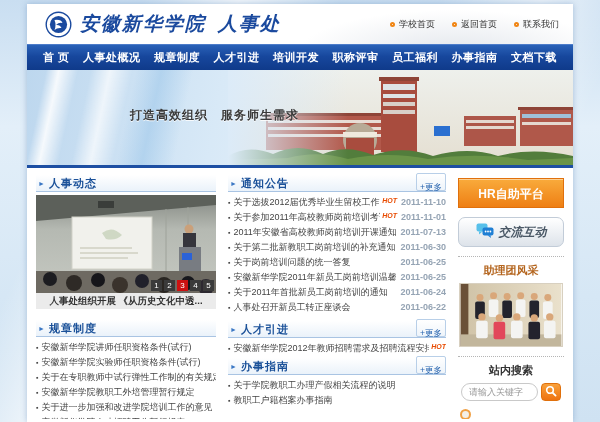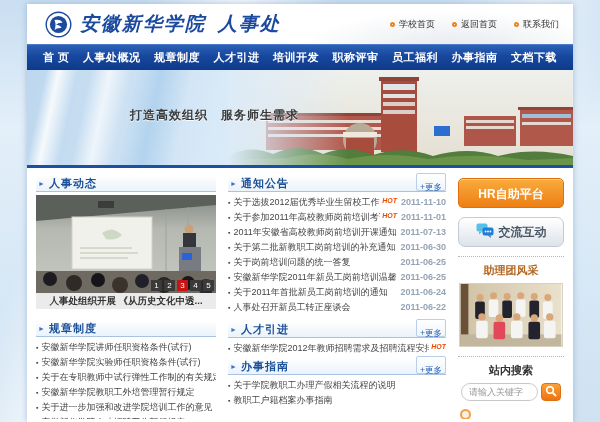--- a/index.html
+++ b/index.html
@@ -102,27 +102,27 @@
   .pager span.active { background:#cc1111; }
   .caption {
     height:16px; line-height:16px; background:#ebebeb; font-size:9.5px; font-weight:bold;
     color:#333; text-align:center; white-space:nowrap; overflow:hidden;
   }
 
   
   .hr-btn {
     display:block; height:30px; line-height:30px; text-align:center; margin:3px 0 9px 0;
     color:#fff; font-size:12px; font-weight:bold; text-decoration:none;
-    background:linear-gradient(180deg,#f9ab3c,#ee7f14); border:1px solid #e0700c; border-radius:5px;
+    background:linear-gradient(180deg,#f9ab3c,#ee7f14); border:1px solid #e0700c; border-radius:0;
     box-shadow:inset 0 1px 0 rgba(255,255,255,.45);
   }
   .chat-btn {
     display:flex; height:30px; align-items:center; justify-content:center; gap:5px;
     color:#4a5866; font-size:12px; font-weight:bold; text-decoration:none;
-    background:linear-gradient(180deg,#ffffff,#dde3ea); border:1px solid #c2ccd8; border-radius:7px;
+    background:linear-gradient(180deg,#ffffff,#dde3ea); border:1px solid #c2ccd8; border-radius:7px;font-style:italic;
   }
   .dotline { border-top:1px dotted #b5b5b5; margin:9px 0 6px 0; }
   .team-title { text-align:center; font-size:11px; font-weight:bold; color:#b4651e; margin-bottom:5px; }
   .group-photo { display:block; margin:0 auto; border:1px solid #d8d0c0; }
   .search-title { text-align:center; font-size:11px; font-weight:bold; color:#333; margin-bottom:5px; }
   .search-row { display:flex; align-items:center; justify-content:center; gap:3px; }
   .search-row input {
     width:77px; height:18px; border:1px solid #c9c9c9; border-radius:9px; padding:0 7px;
     font-size:9px; color:#666; outline:none; background:#fff; font-family:inherit;
   }

